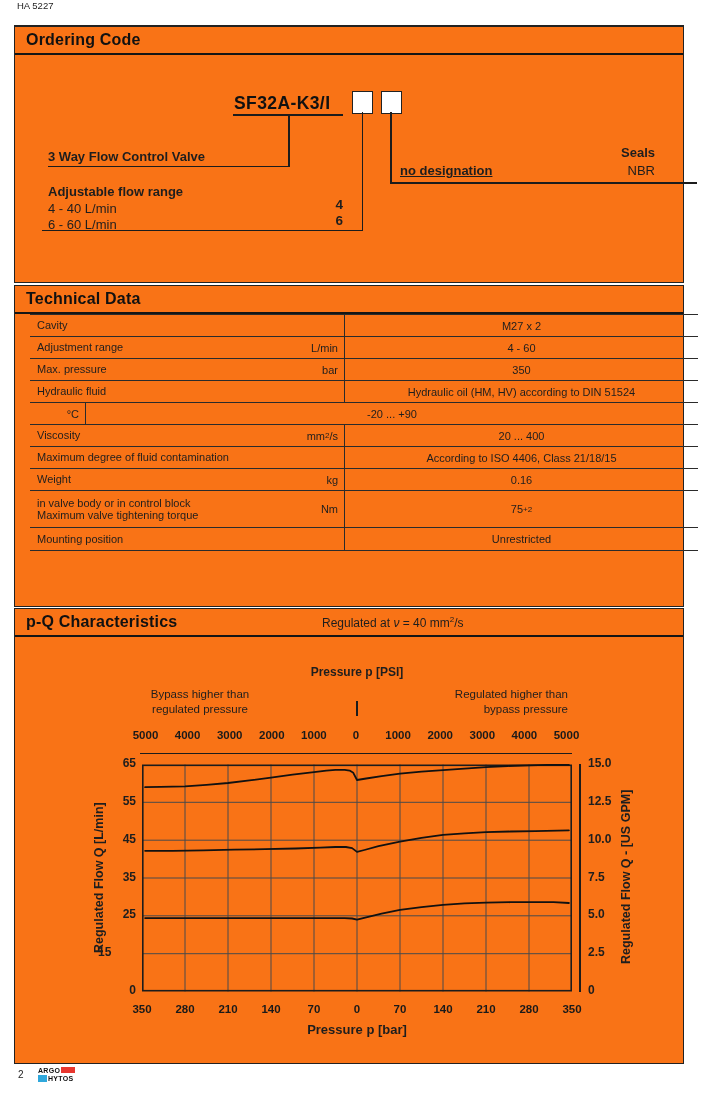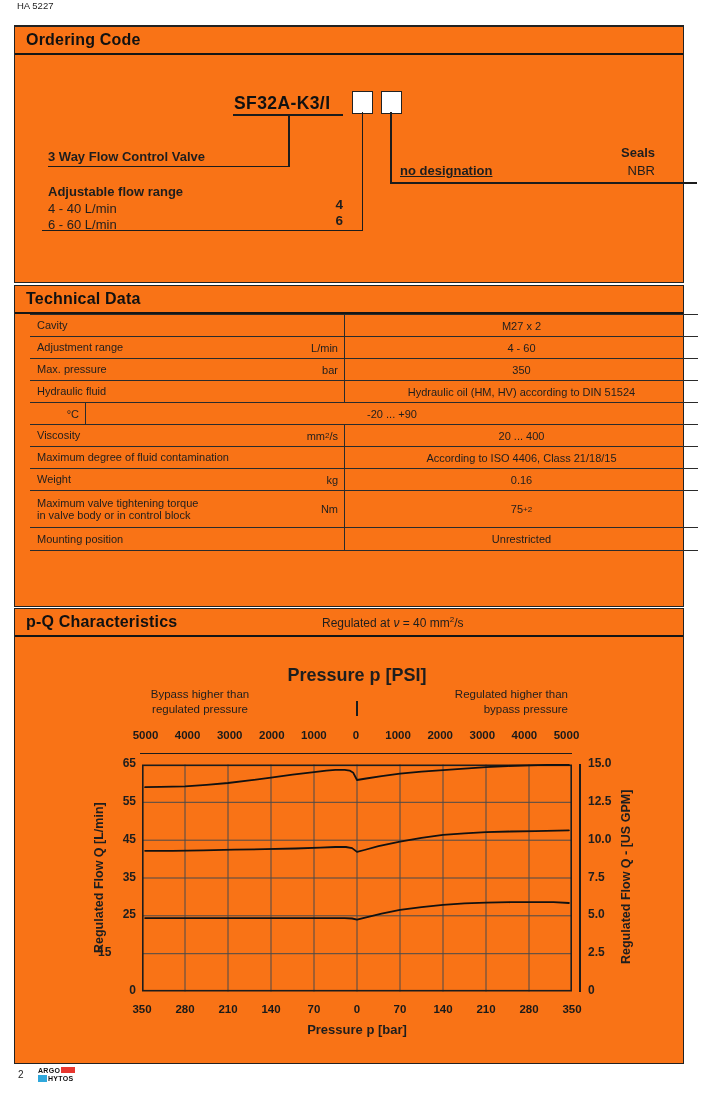--- a/index.html
+++ b/index.html
@@ -134,22 +134,22 @@
         </div>
         <div class="trow">
           <div class="tlabel">
             <div>Weight</div>
           </div>
           <div class="tunit">kg</div>
           <div class="tvalue">0.16</div>
         </div>
         <div class="trow tall">
           <div class="tlabel">
+            <div>in valve body or in control block</div>
             <div>Maximum valve tightening torque</div>
-            <div>in valve body or in control block</div>
           </div>
           <div class="tunit">Nm</div>
           <div class="tvalue">75<sup>+2</sup></div>
         </div>
         <div class="trow">
           <div class="tlabel">
             <div>Mounting position</div>
           </div>
           <div class="tunit"></div>
           <div class="tvalue">Unrestricted</div>
@@ -159,21 +159,21 @@
 
   <div class="secbox" style="top:608px;height:454px;">
     <div class="titlebar">
       <div class="sectitle">p-Q Characteristics</div>
       <div style="position:absolute;left:307px;font-size:12px;">
         <span>Regulated at </span><span class="nu">ν</span><span> = 40 mm</span><sup>2</sup><span>/s</span>
       </div>
     </div>
   </div>
 
-  <div class="abs b" style="left:257px;top:665px;width:200px;text-align:center;font-size:18px;">Pressure p [PSI]</div>
+  <div class="abs b" style="left:257px;top:665px;width:200px;text-align:center;font-size:12px;">Pressure p [PSI]</div>
   <div class="ann" style="left:140px;top:687px;width:120px;text-align:center;">
     <div>Bypass higher than</div>
     <div>regulated pressure</div>
   </div>
   <div class="ann" style="left:408px;top:687px;width:160px;text-align:right;">
     <div>Regulated higher than</div>
     <div>bypass pressure</div>
   </div>
   <div class="ln" style="left:356px;top:701px;width:1.5px;height:15px;"></div>
 

